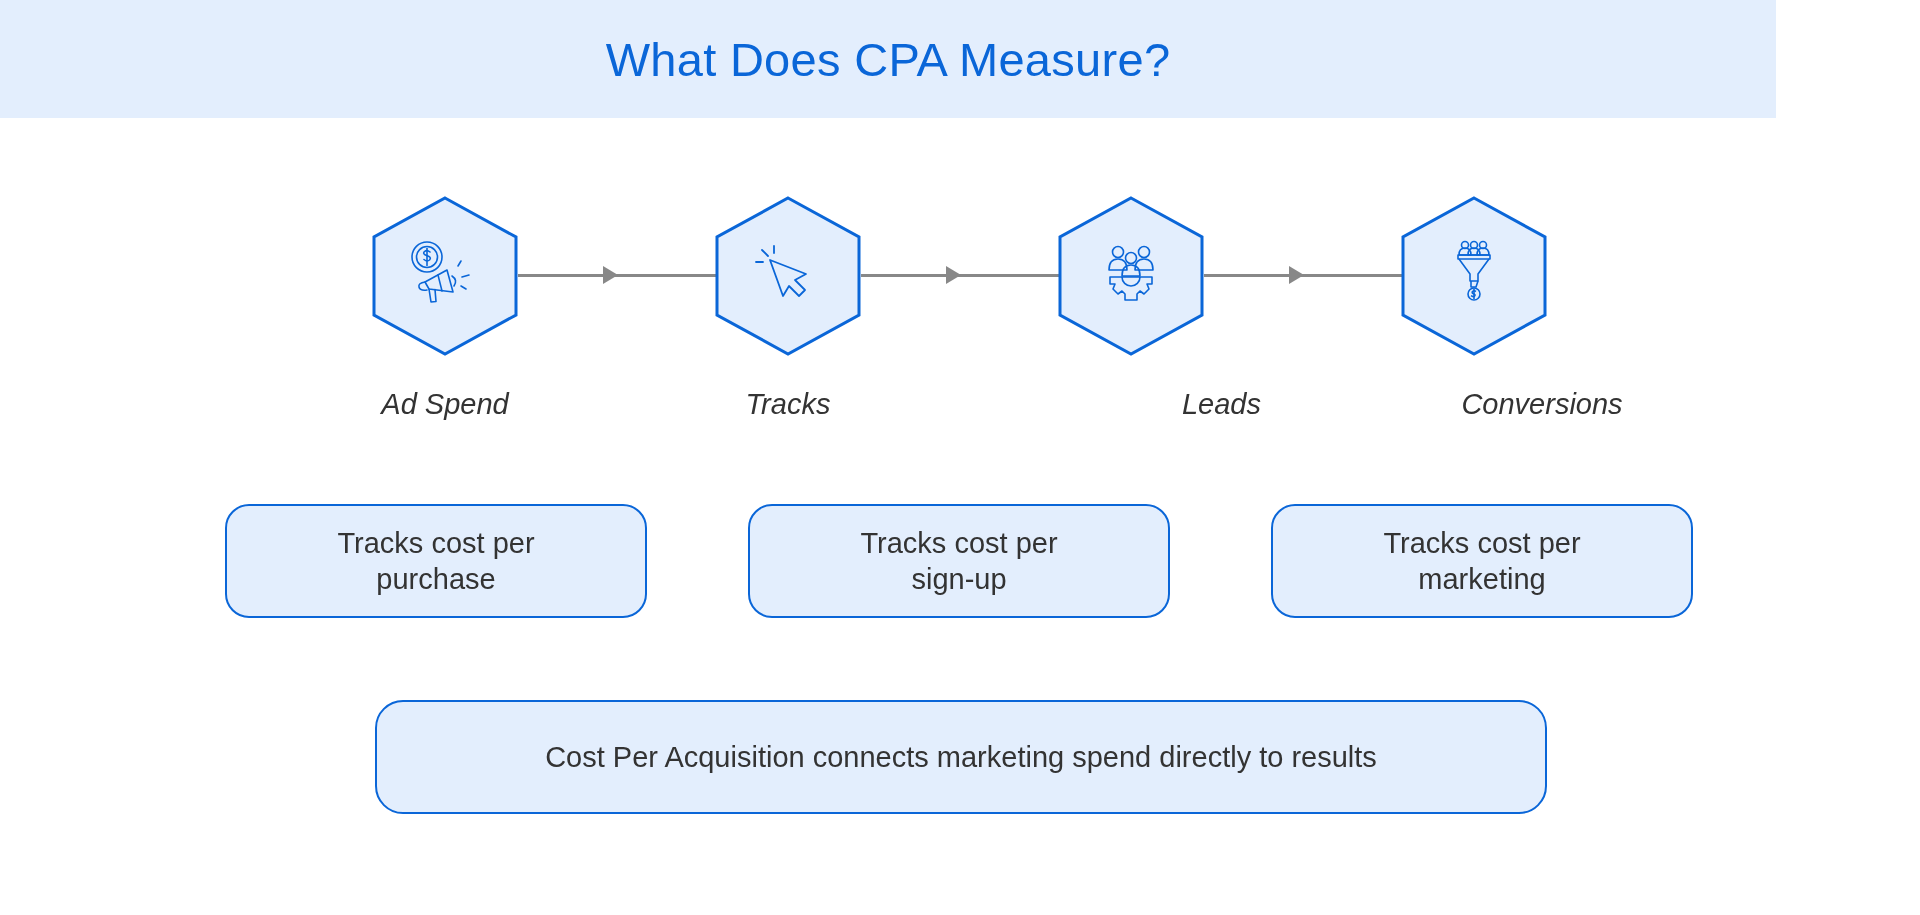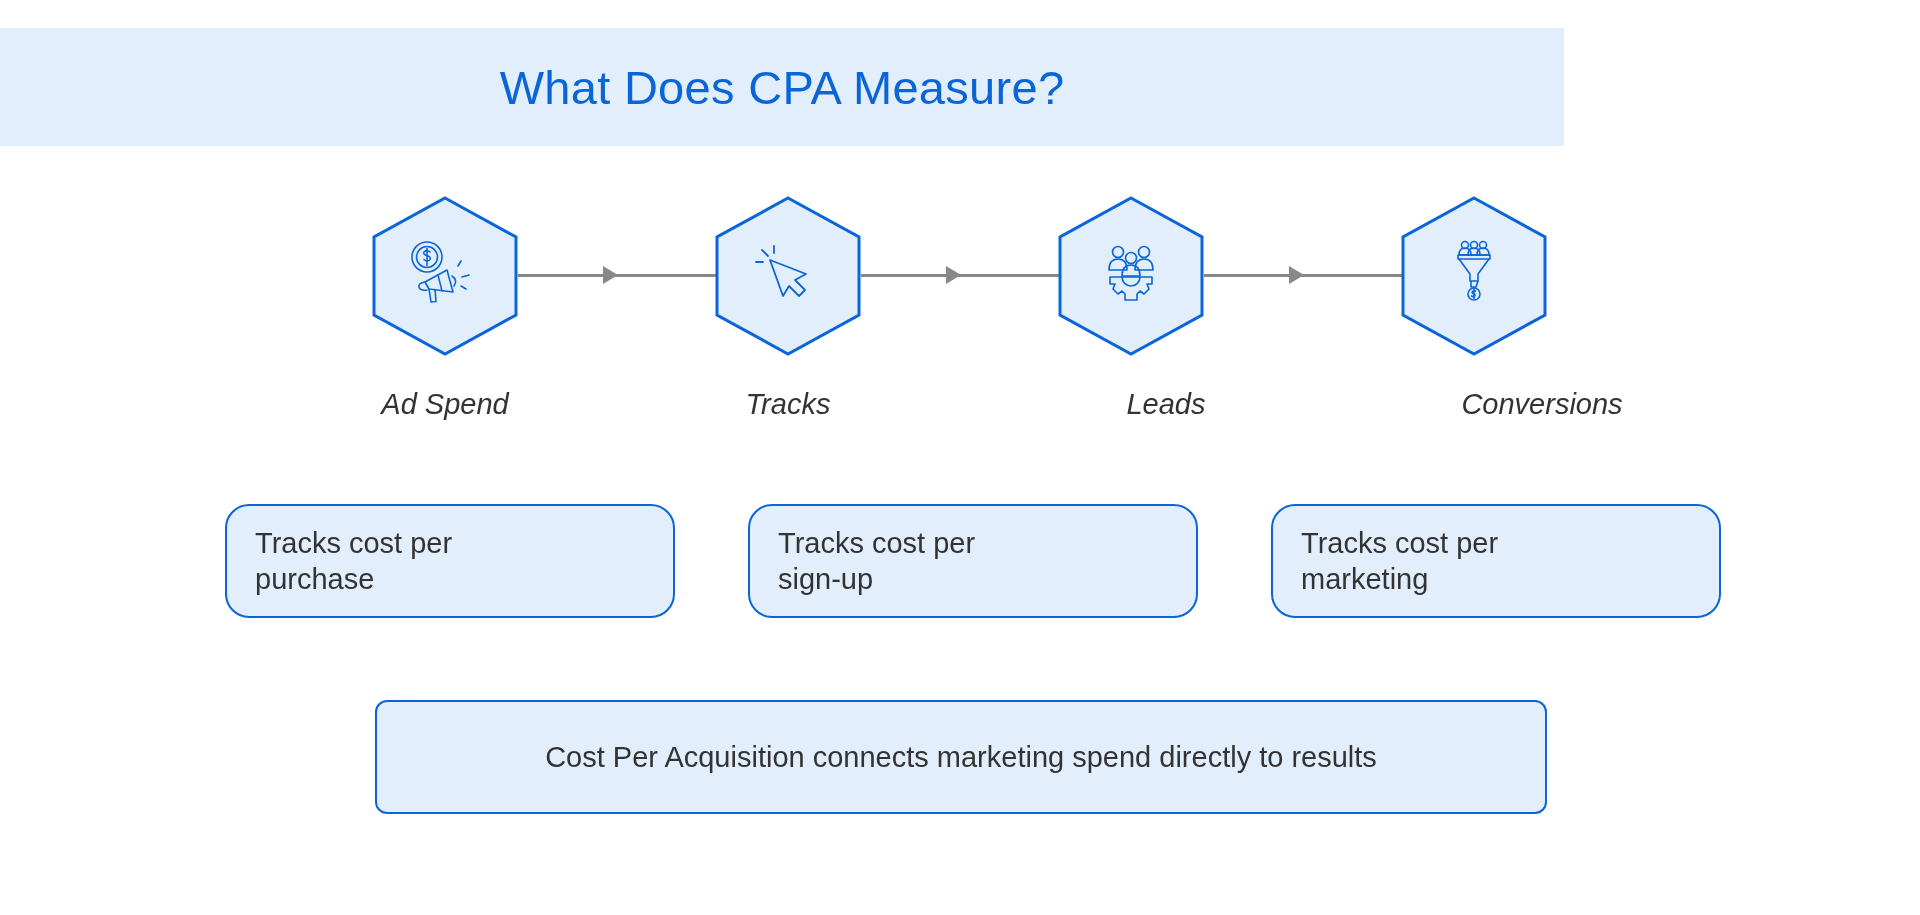--- a/index.html
+++ b/index.html
@@ -1,22 +1,22 @@
 <!DOCTYPE html>
 <html><head>
 <meta charset="utf-8">
 <style>
   html, body { margin: 0; padding: 0; }
   body {
     width: 1920px; height: 915px; background: #ffffff; position: relative;
     font-family: "Liberation Sans", "DejaVu Sans", sans-serif; overflow: hidden;
   }
   .header {
-    position: absolute; left: 0; top: 0; width: 1564px; height: 118px;
-    background: #e3eefd; display: flex; align-items: center; justify-content: center; margin-top: 28px;
+    position: absolute; left: 0; top: 0; width: 1776px; height: 118px;
+    background: #e3eefd; display: flex; align-items: center; justify-content: center;
   }
   .header h1 {
     margin: 0; font-size: 47px; font-weight: 500; color: #0a66d8; letter-spacing: 0.3px;
   }
   .connector {
     position: absolute; height: 3px; background: #888888; top: 274px;
   }
   .arrowhead {
     position: absolute; top: 266px; width: 0; height: 0;
     border-top: 9px solid transparent; border-bottom: 9px solid transparent;
@@ -27,27 +27,27 @@
   }
   .hex svg.shape { position: absolute; left: 0; top: 0; }
   .hex .icon { position: absolute; left: 33px; top: 40px; width: 80px; height: 80px; }
   .step-label {
     position: absolute; top: 388px; width: 260px; text-align: center;
     font-size: 29px; color: #333333; font-style: italic;
   }
   .info-box {
     position: absolute; top: 504px; width: 418px; height: 110px;
     border: 2.5px solid #0a66d8; border-radius: 24px; background: #e3eefd;
-    display: flex; flex-direction: column; align-items: flex-start; justify-content: center;
-    color: #333333; font-size: 29px; line-height: 36px; padding-left: 28px;
+    display: flex; flex-direction: column; align-items: center; justify-content: center;
+    color: #333333; font-size: 29px; line-height: 36px;
   }
   .info-box .bold { font-weight: 400; }
   .footer-box {
     position: absolute; left: 375px; top: 700px; width: 1168px; height: 110px;
-    border: 2.5px solid #0a66d8; border-radius: 12px; background: #e3eefd;
+    border: 2.5px solid #0a66d8; border-radius: 28px; background: #e3eefd;
     display: flex; align-items: center; justify-content: center;
     color: #333333; font-size: 29px;
   }
 </style>
 </head>
 <body>
 
 <div class="header">
   <h1>What Does CPA Measure?</h1>
 </div>
@@ -101,21 +101,21 @@
     <circle cx="27" cy="16" r="5.5"></circle>
     <path d="M18 34 q0 -11 9 -11 q9 0 9 11 z"></path>
     <circle cx="53" cy="16" r="5.5"></circle>
     <path d="M44 34 q0 -11 9 -11 q9 0 9 11 z"></path>
     <circle cx="40" cy="22" r="5.5"></circle>
     <path d="M31 40 q0 -11 9 -11 q9 0 9 11 z"></path>
     <path d="M19 41 L61 41 L61 48 L56 48 L58 53 L53 58 L49 55 L46 58 L46 64 L34 64 L34 58 L31 55 L27 58 L22 53 L24 48 L19 48 Z"></path>
     <path d="M31 41 a9 9 0 0 0 18 0"></path>
   </svg>
 </div>
-<div class="step-label" style="left:1036px;">Leads</div>
+<div class="step-label" style="left:1001px;text-align:right;">Leads</div>
 
 <div class="hex" style="left:1401px;">
   <svg class="shape" width="146" height="160" viewBox="0 0 146 160">
     <polygon points="73,2 144,41 144,119 73,158 2,119 2,41" fill="#e3eefd" stroke="#0a66d8" stroke-width="3"></polygon>
   </svg>
   <svg class="icon" viewBox="0 0 80 80" fill="none" stroke="#0a66d8" stroke-width="1.6" stroke-linejoin="round">
     <circle cx="31" cy="9" r="3.5"></circle>
     <path d="M25 19 q0 -7 6 -7 q6 0 6 7 z"></path>
     <circle cx="40" cy="9" r="3.5"></circle>
     <path d="M34 19 q0 -7 6 -7 q6 0 6 7 z"></path>

